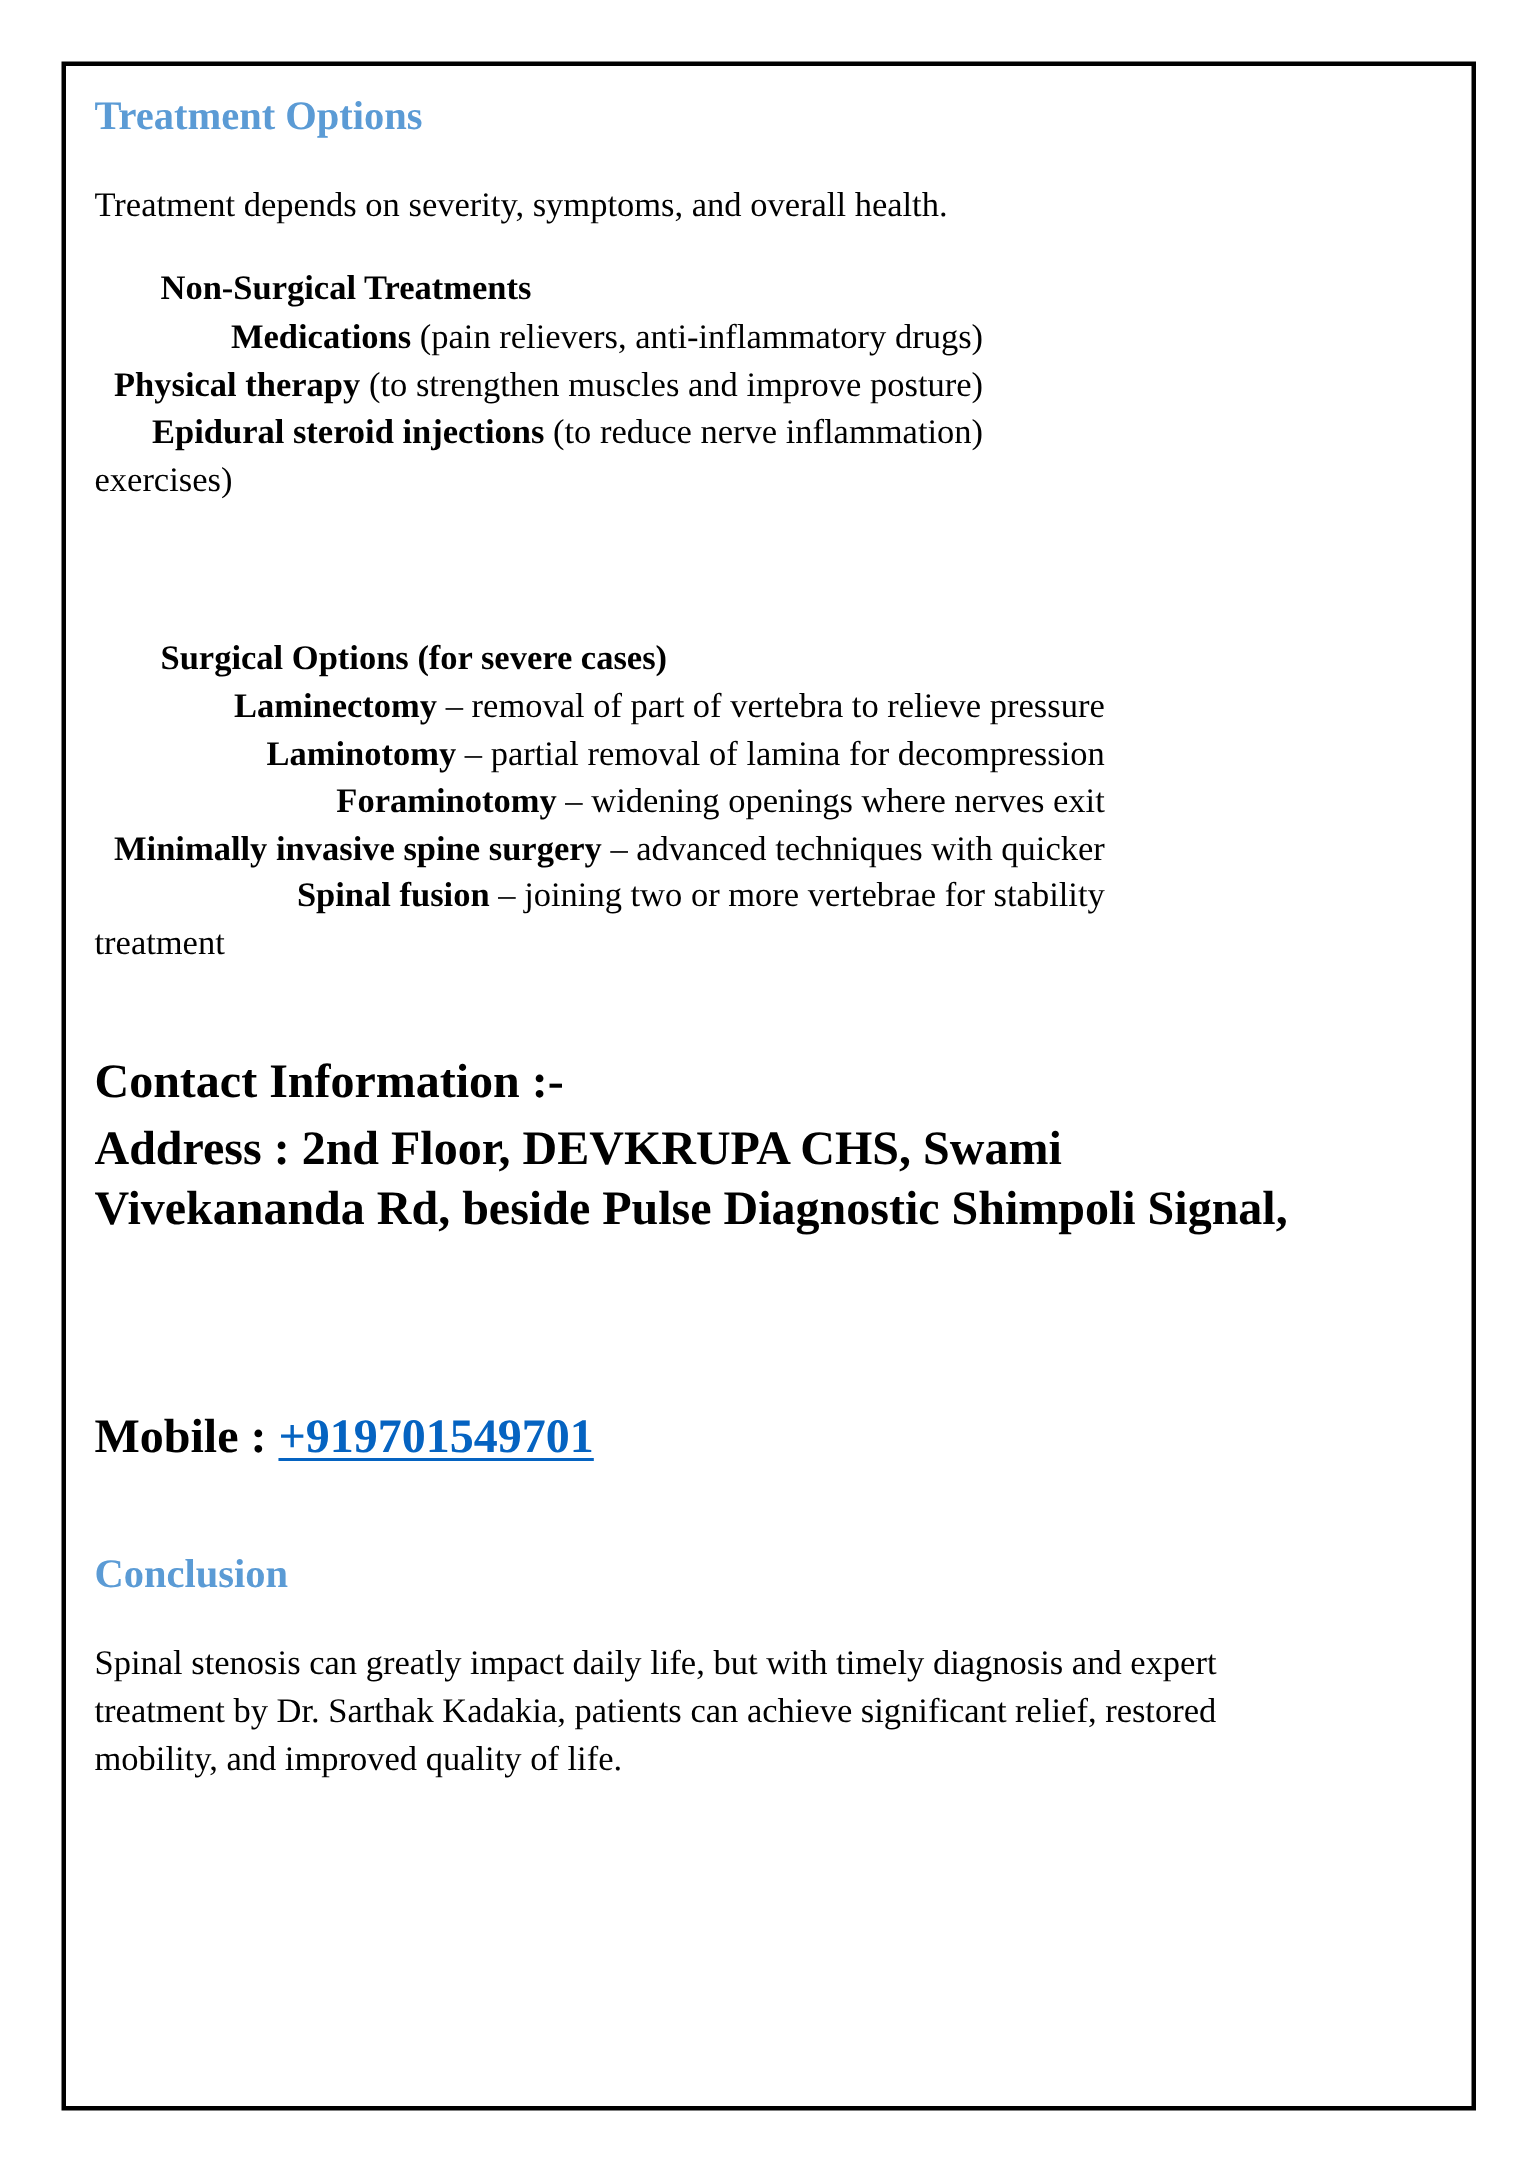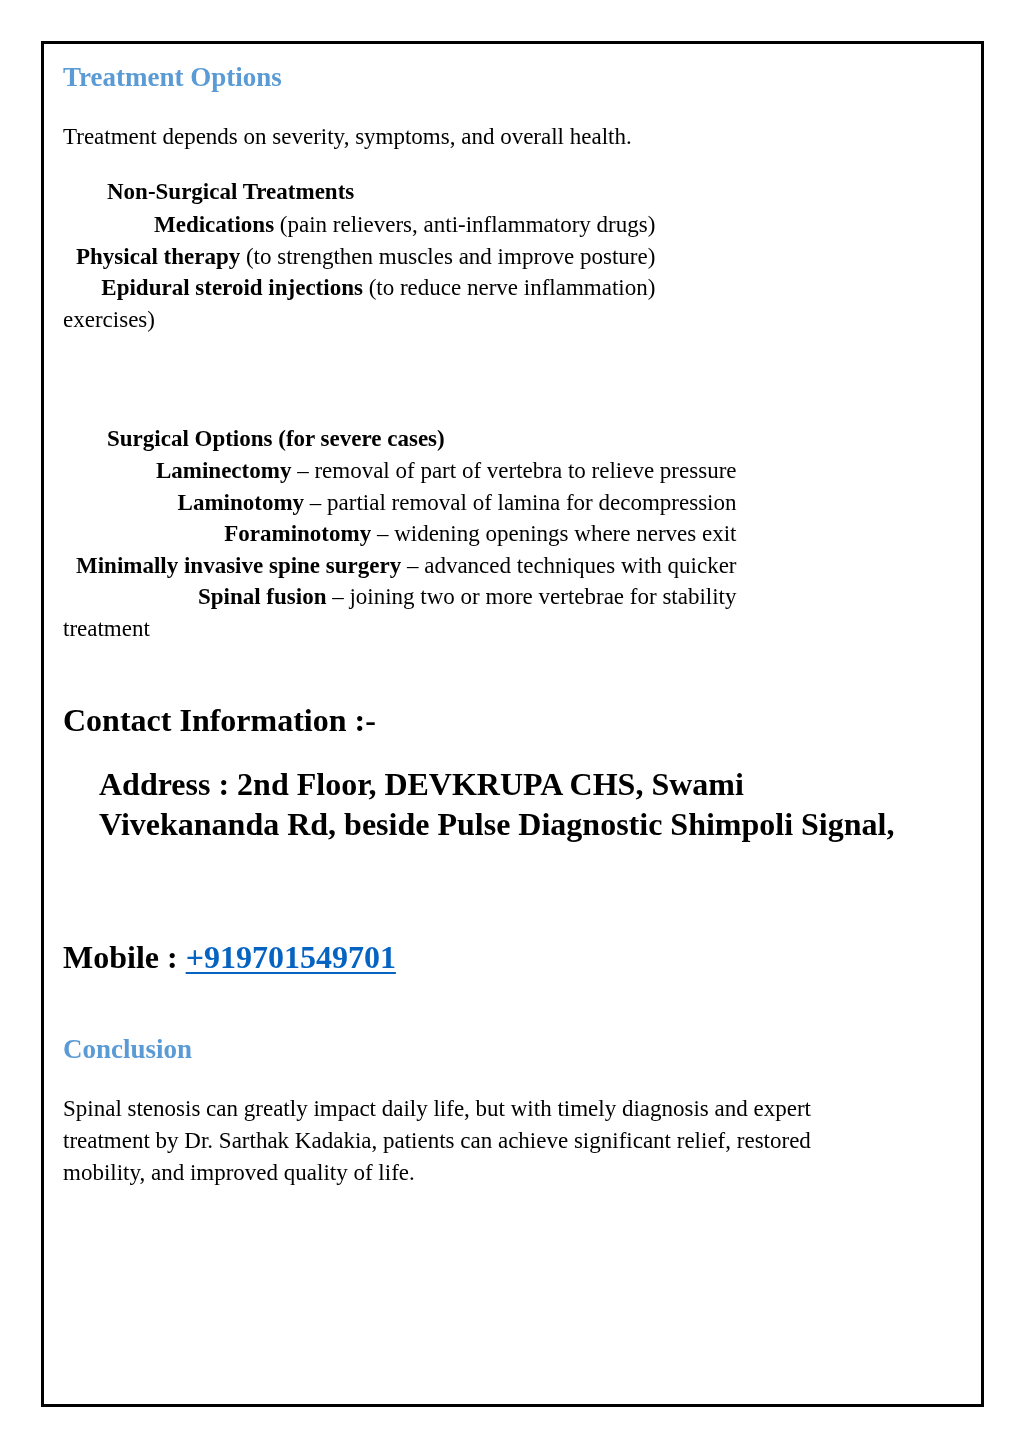--- a/index.html
+++ b/index.html
@@ -129,21 +129,21 @@
     <li class="indent"><span class="term">Laminectomy</span><span> – removal of part of vertebra to relieve pressure</span></li>
     <li class="indent"><span class="term">Laminotomy</span><span> – partial removal of lamina for decompression</span></li>
     <li class="indent"><span class="term">Foraminotomy</span><span> – widening openings where nerves exit</span></li>
     <li class="indent"><span class="term">Minimally invasive spine surgery</span><span> – advanced techniques with quicker</span></li>
     <li class="indent"><span class="term">Spinal fusion</span><span> – joining two or more vertebrae for stability</span></li>
     <li>treatment</li>
   </ul>
 
   <div class="big-heading" style="top:702px;">Contact Information :-</div>
 
-  <div class="address" style="top:764px;margin-left:36px;">
+  <div class="address" style="top:745px;">
     <div>Address : 2nd Floor, DEVKRUPA CHS, Swami</div>
     <div>Vivekananda Rd, beside Pulse Diagnostic Shimpoli Signal,</div>
   </div>
 
   <div class="mobile" style="top:939px;">
     <span>Mobile : </span><a href="#">+919701549701</a>
   </div>
 
   <div class="heading-blue" style="top:1034px;">Conclusion</div>
 

